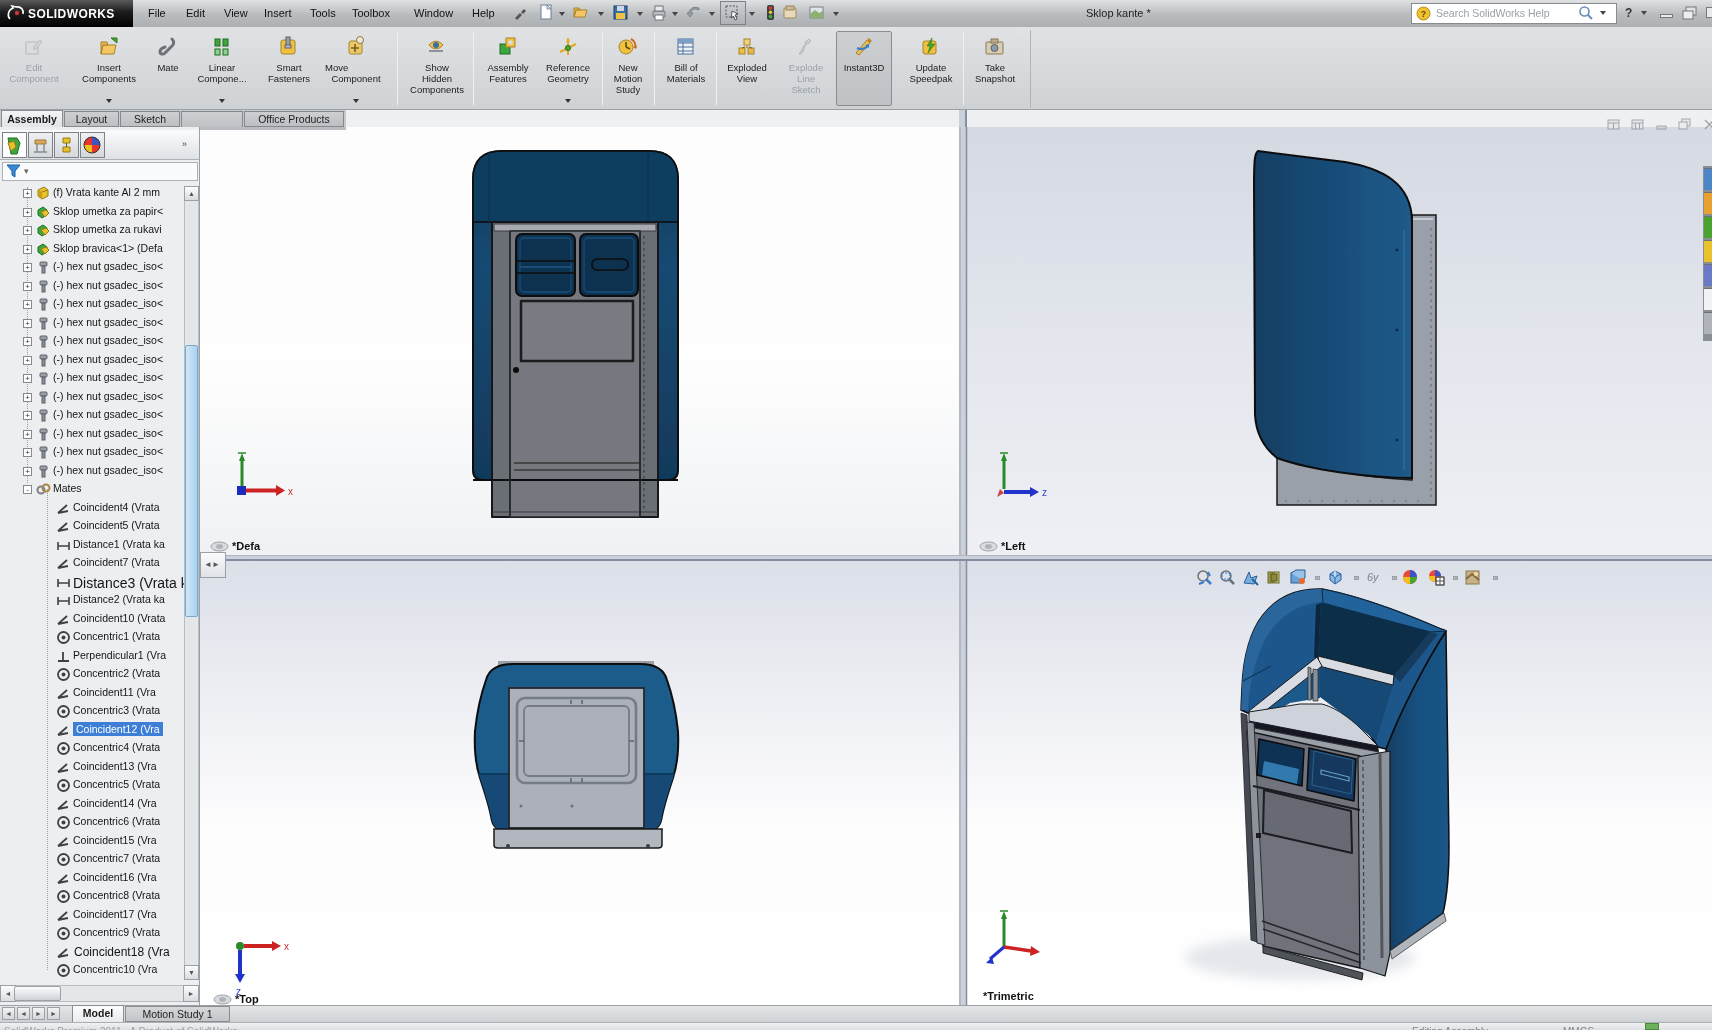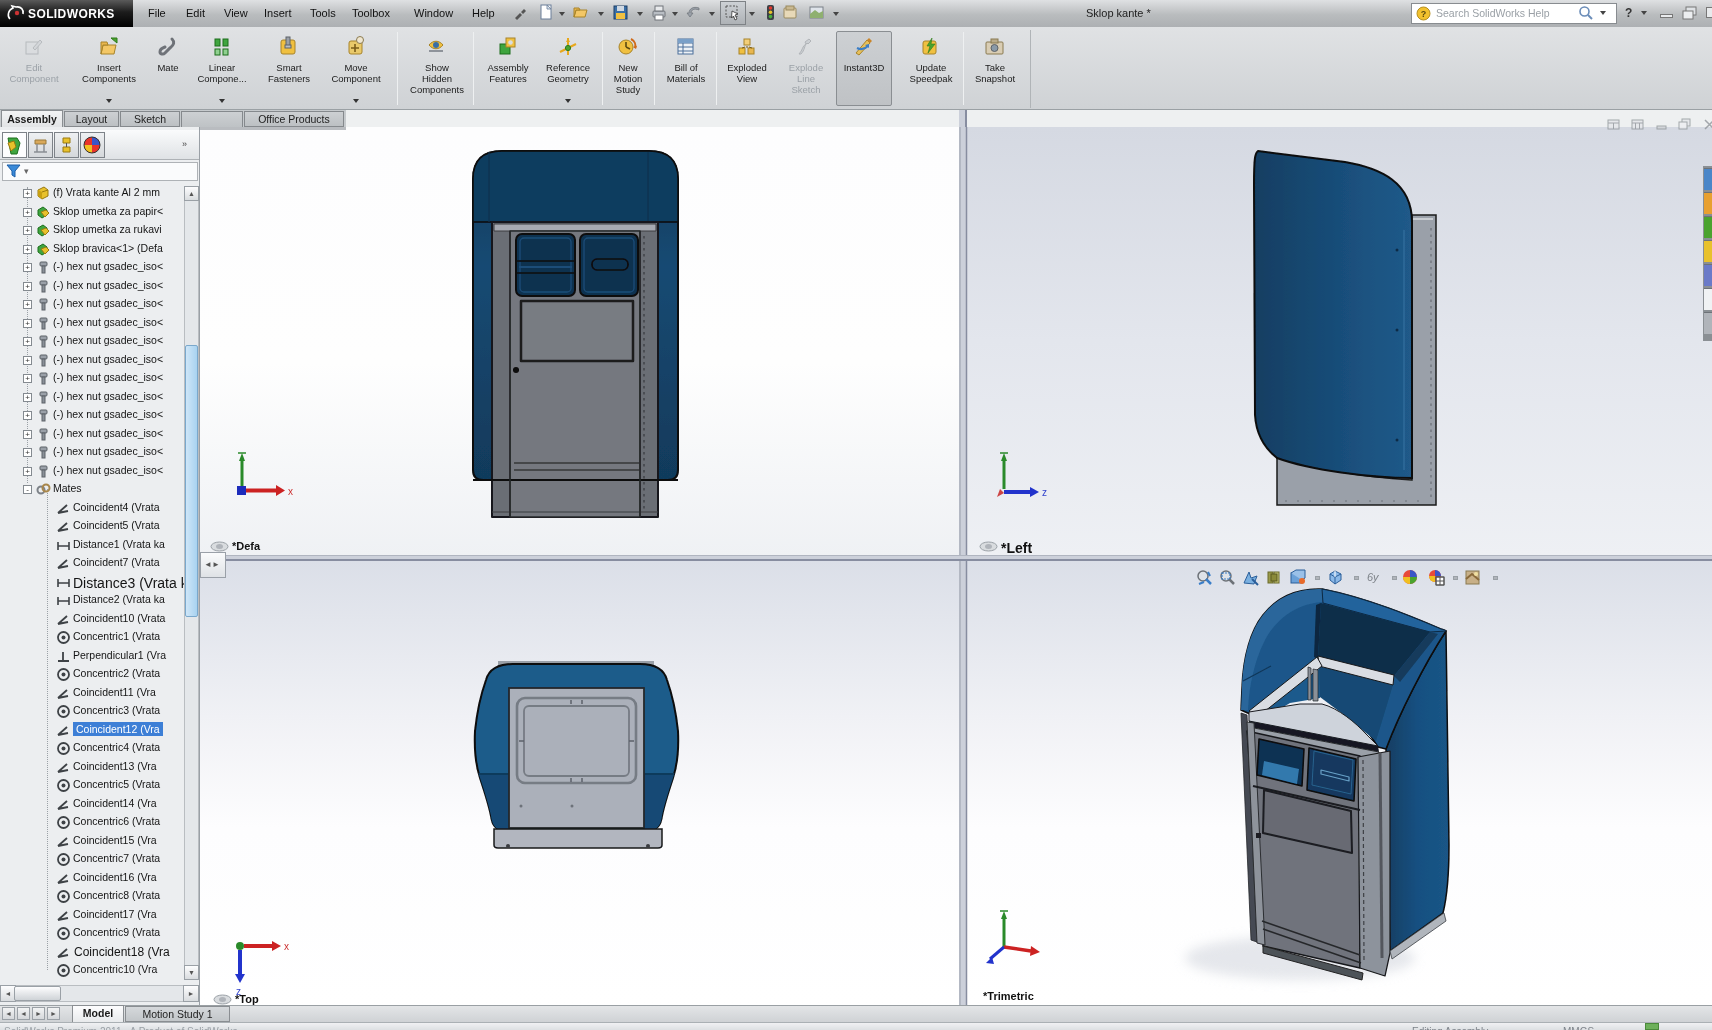--- a/index.html
+++ b/index.html
@@ -127,21 +127,21 @@
     <rect x="8" y="1" width="4" height="9" fill="#9aa0a8" stroke="#5d6268"></rect>
     <rect x="7" y="9" width="6" height="3" fill="#b9bec4" stroke="#5d6268"></rect>
   </svg>
 <div class="a" style="left:261px;top:62px;width:56px;text-align:center;font-size:9.5px;color:#1b1b1b;white-space:nowrap">Smart</div>
 <div class="a" style="left:261px;top:73px;width:56px;text-align:center;font-size:9.5px;color:#1b1b1b;white-space:nowrap">Fasteners</div>
 <svg class="a" style="left:345px;top:36px" width="22" height="22" viewBox="0 0 22 22">
     <rect x="4" y="5" width="13" height="13" rx="2" fill="#e9c96a" stroke="#a8842a"></rect>
     <circle cx="15" cy="4" r="3.5" fill="#efe6d0" stroke="#8a7a50"></circle>
     <path d="M10 8 L10 16 M6 12 L14 12" stroke="#7a5c1a" stroke-width="1.6"></path>
   </svg>
-<div class="a" style="left:325px;top:62px;width:62px;text-align:center;font-size:9.5px;color:#1b1b1b;white-space:nowrap">Move</div>
+<div class="a" style="left:325px;top:62px;width:62px;text-align:left;font-size:9.5px;color:#1b1b1b;white-space:nowrap">Move</div>
 <div class="a" style="left:325px;top:73px;width:62px;text-align:center;font-size:9.5px;color:#1b1b1b;white-space:nowrap">Component</div>
 <div class="a" style="left:353px;top:99px;width:0;height:0;border-left:3px solid transparent;border-right:3px solid transparent;border-top:4px solid #333"></div>
 <div class="a" style="left:397px;top:32px;width:1px;height:73px;background:#a8abae;border-right:1px solid #eef0f1"></div>
 <svg class="a" style="left:426px;top:36px" width="22" height="22" viewBox="0 0 22 22">
     <path d="M3 9 C7 4 13 4 17 9 C13 14 7 14 3 9 Z" fill="#f0c040" stroke="#a8842a"></path>
     <circle cx="10" cy="9" r="3" fill="#3a6ea5"></circle>
     <path d="M3 15 L17 15" stroke="#7a8088" stroke-width="1.6"></path>
   </svg>
 <div class="a" style="left:404px;top:62px;width:66px;text-align:center;font-size:9.5px;color:#1b1b1b;white-space:nowrap">Show</div>
 <div class="a" style="left:404px;top:73px;width:66px;text-align:center;font-size:9.5px;color:#1b1b1b;white-space:nowrap">Hidden</div>
@@ -410,21 +410,21 @@
 </svg>
 <svg class="a" style="left:10px;top:414px" width="19" height="11" viewBox="0 0 19 11">
       <ellipse cx="9.5" cy="5.5" rx="8.5" ry="4.5" fill="#d9dcdf" stroke="#9aa0a6"></ellipse>
       <ellipse cx="9.5" cy="5.5" rx="3.5" ry="2.5" fill="#b0b4ba"></ellipse>
     </svg>
 <div class="a" style="left:32px;top:413px;font-size:11px;font-weight:bold;color:#111">*Defa</div>
 <svg class="a" style="left:779px;top:414px" width="19" height="11" viewBox="0 0 19 11">
       <ellipse cx="9.5" cy="5.5" rx="8.5" ry="4.5" fill="#d9dcdf" stroke="#9aa0a6"></ellipse>
       <ellipse cx="9.5" cy="5.5" rx="3.5" ry="2.5" fill="#b0b4ba"></ellipse>
     </svg>
-<div class="a" style="left:801px;top:413px;font-size:14px;font-weight:bold;color:#111">*Left</div>
+<div class="a" style="left:801px;top:413px;font-size:11px;font-weight:bold;color:#111">*Left</div>
 <svg class="a" style="left:13px;top:867px" width="19" height="11" viewBox="0 0 19 11">
       <ellipse cx="9.5" cy="5.5" rx="8.5" ry="4.5" fill="#d9dcdf" stroke="#9aa0a6"></ellipse>
       <ellipse cx="9.5" cy="5.5" rx="3.5" ry="2.5" fill="#b0b4ba"></ellipse>
     </svg>
 <div class="a" style="left:35px;top:866px;font-size:11px;font-weight:bold;color:#111">*Top</div>
 <div class="a" style="left:783px;top:863px;font-size:11px;font-weight:bold;color:#111">*Trimetric</div>
 <div class="a" style="left:0;top:425px;width:26px;height:26px;background:linear-gradient(#fafbfc,#dfe2e6);border:1px solid #9aa0a8"></div>
 <div class="a" style="left:4px;top:433px;font-size:8px;color:#555">◄►</div>
 </div>
 <div class="a" style="left:959px;top:110px;width:8px;height:17px;background:#ccd0da;border-right:2px solid #878da0"></div>

